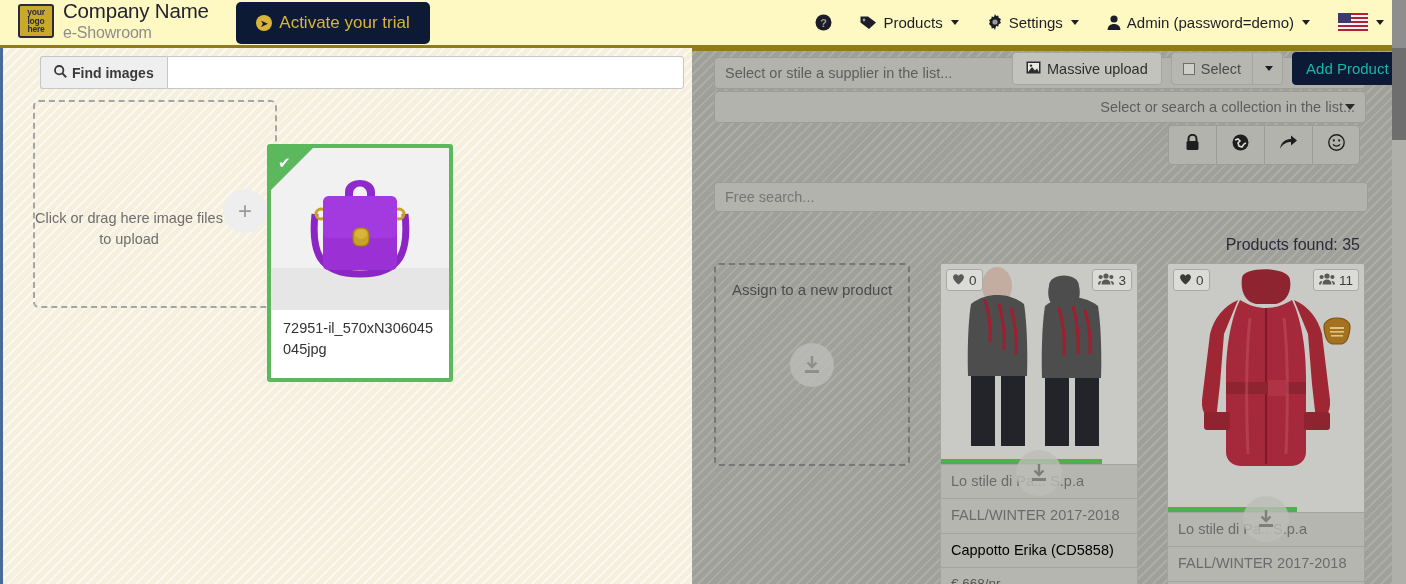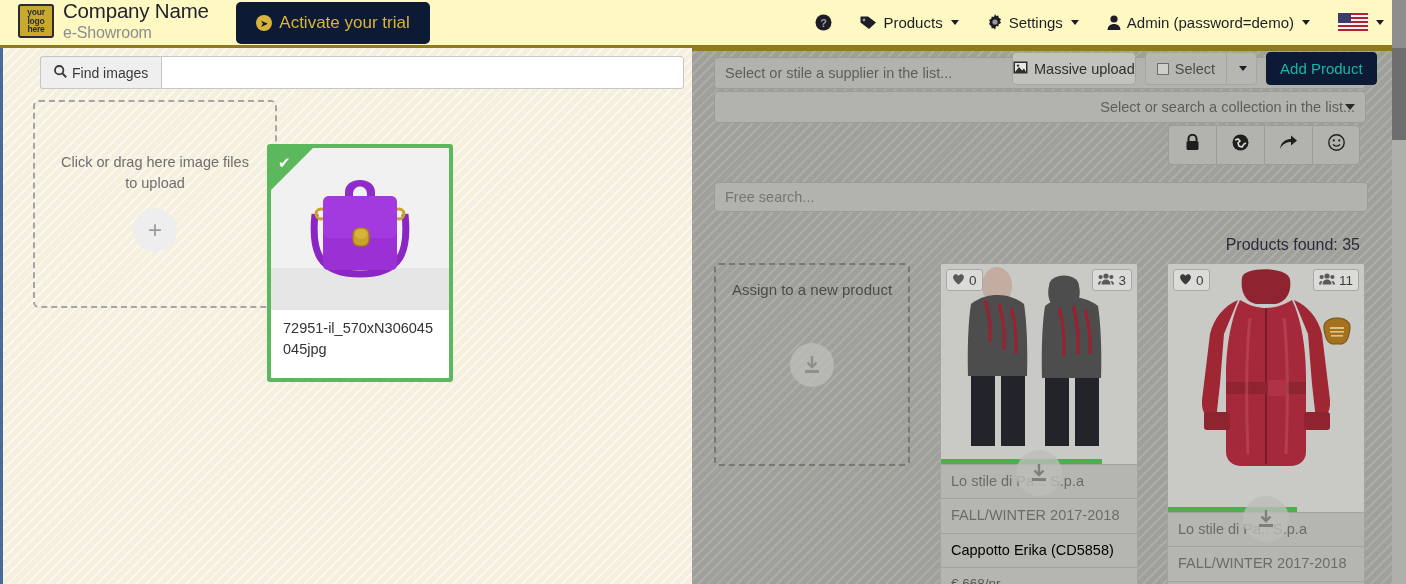--- a/index.html
+++ b/index.html
@@ -107,36 +107,37 @@
   }
   #find-images-btn {
     height: 33px; padding: 0 13px;
     background: #efefef;
     border: 1px solid #c6c6c6;
     border-right: none;
     border-radius: 3px 0 0 3px;
     display: flex; align-items: center; gap: 5px;
     font-size: 14px; color: #3a3a3a; cursor: pointer;
     white-space: nowrap;
+    font-weight: bold;
   }
   #find-images-input {
     flex: 1; height: 33px;
     background: #fff;
     border: 1px solid #c6c6c6;
     border-radius: 0 3px 3px 0;
     font-size: 14px; padding: 0 8px;
     color: #444;
     font-family: "Liberation Sans", sans-serif;
   }
   #dropzone {
     position: absolute; left: 30px; top: 52px;
     width: 244px; height: 208px;
     border: 2px dashed #a5a5a5;
     border-radius: 6px;
-    display: flex; flex-direction: column;
+    display: flex; flex-direction: row;
     align-items: center; cursor: pointer;
   }
   #dropzone-label {
     margin-top: 50px; width: 188px; text-align: center;
     font-size: 14.5px; color: #6e6e6e; line-height: 1.45;
   }
   #dropzone-plus {
     margin-top: 14px;
     width: 44px; height: 44px; border-radius: 50%;
     background: #eeeeee;
@@ -207,21 +208,21 @@
     width: 0; height: 0;
     border-left: 5px solid transparent;
     border-right: 5px solid transparent;
     border-top: 6px solid #2a2a2a;
   }
   #btn-group-top {
     position: absolute; left: 320px; top: 4px;
     display: flex; align-items: stretch; z-index: 10;
   }
   #massive-upload {
-    height: 33px; padding: 0 0;
+    height: 33px; padding: 0 13px;
     background: #c3c3be;
     border: 1px solid #a6a6a0;
     border-radius: 4px;
     display: flex; align-items: center; gap: 6px;
     font-size: 14.5px; color: #2e2e2e;
     cursor: pointer; white-space: nowrap;
   }
   #select-group {
     display: flex; margin-left: 9px;
   }

